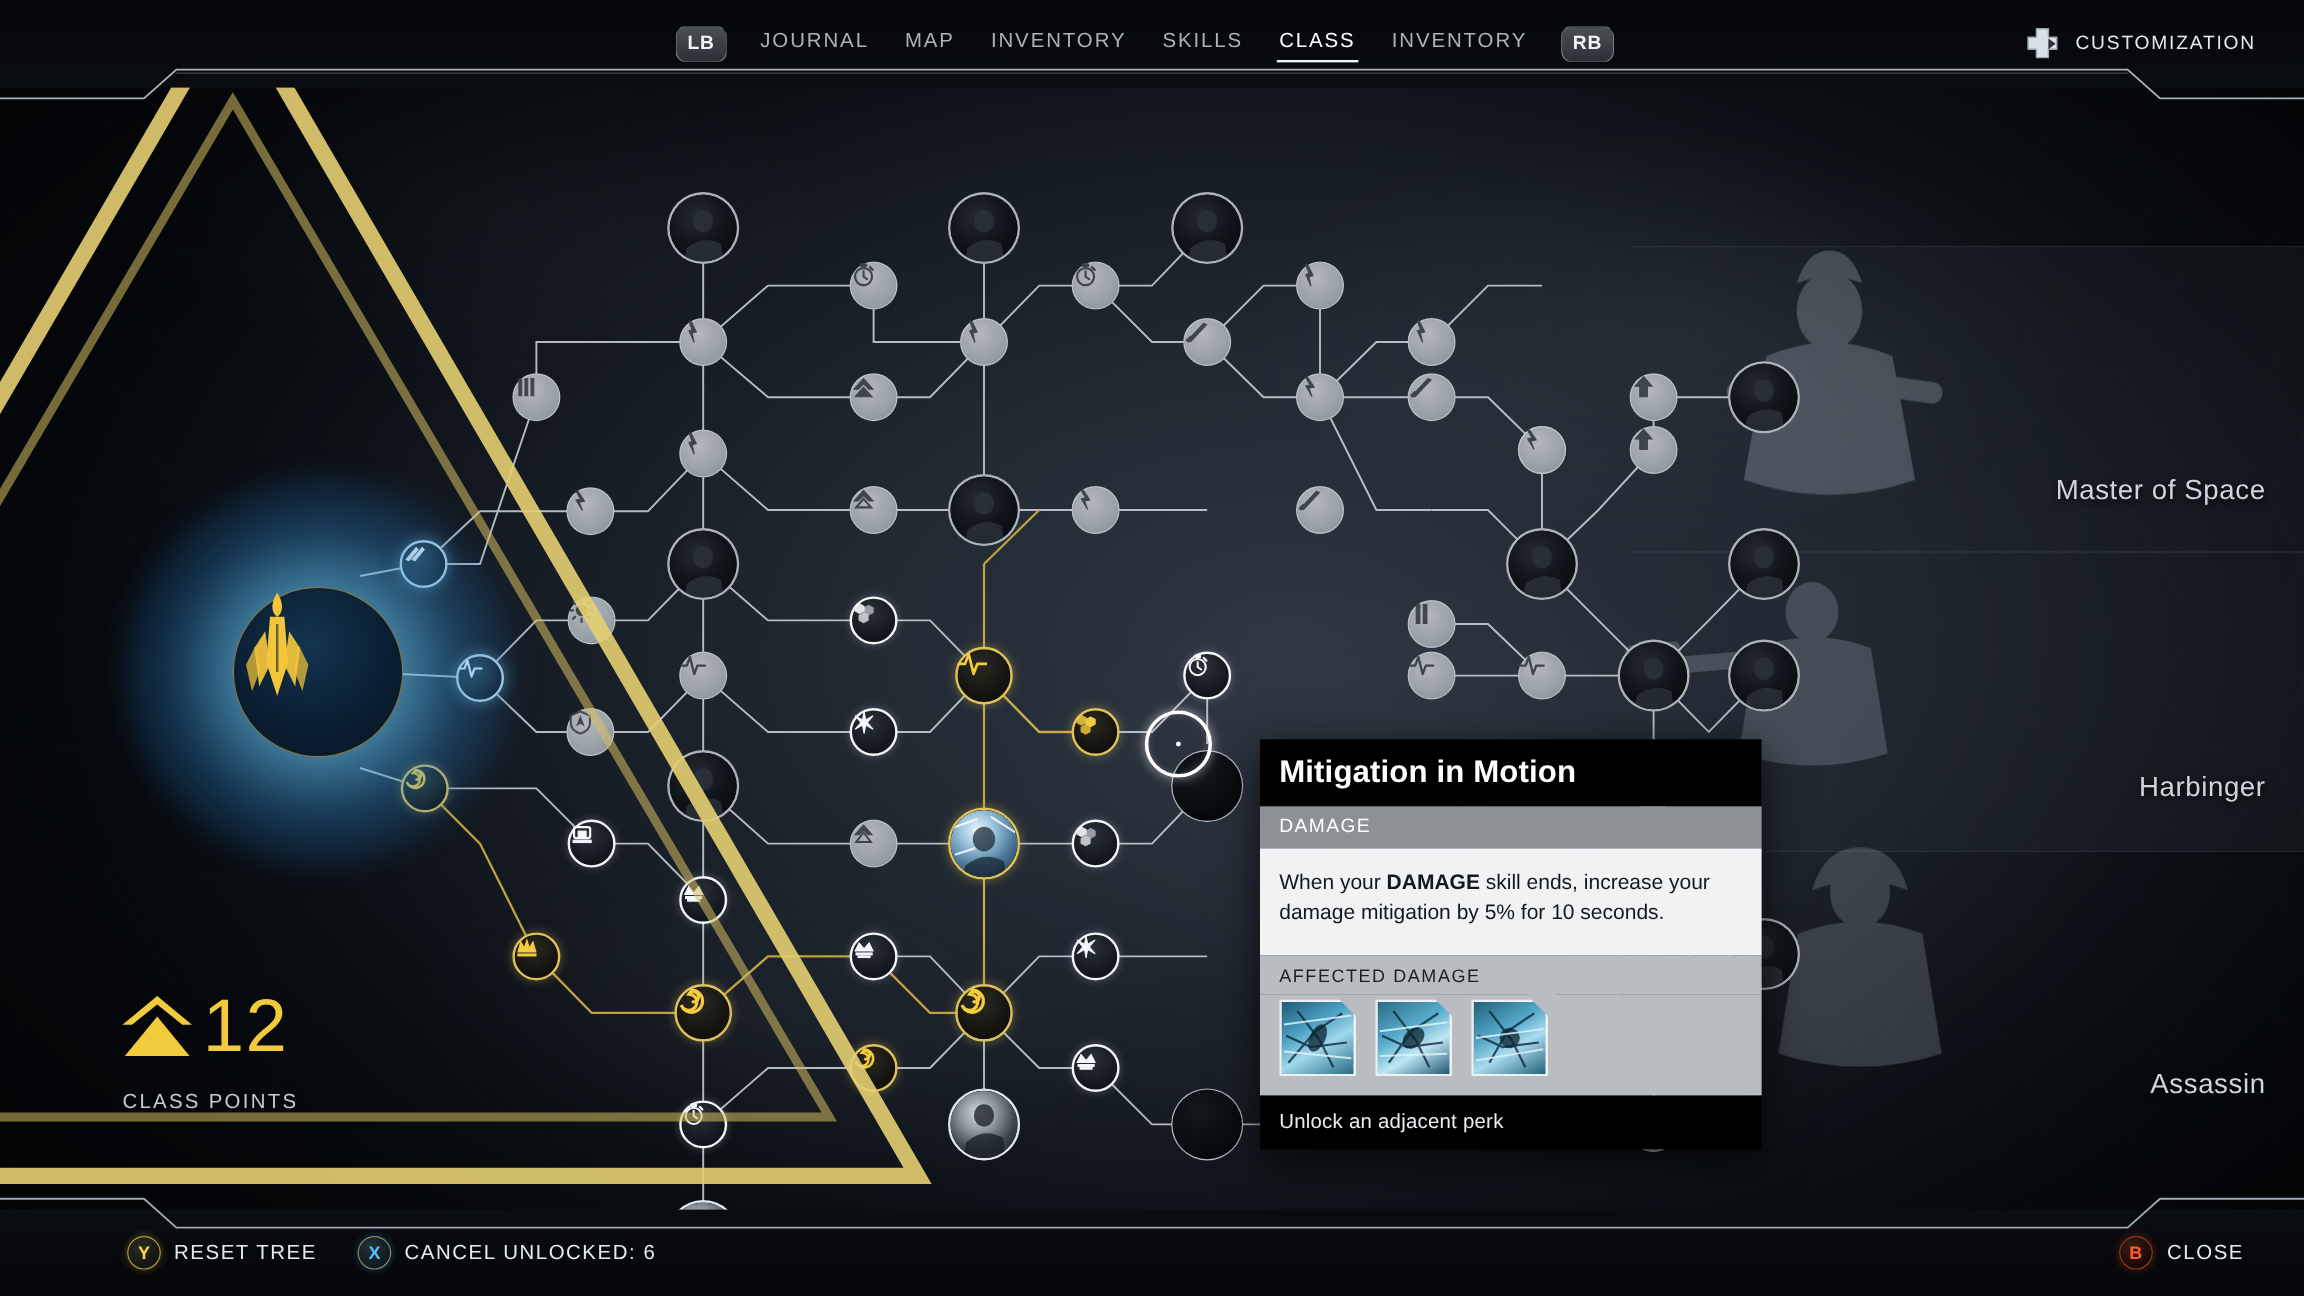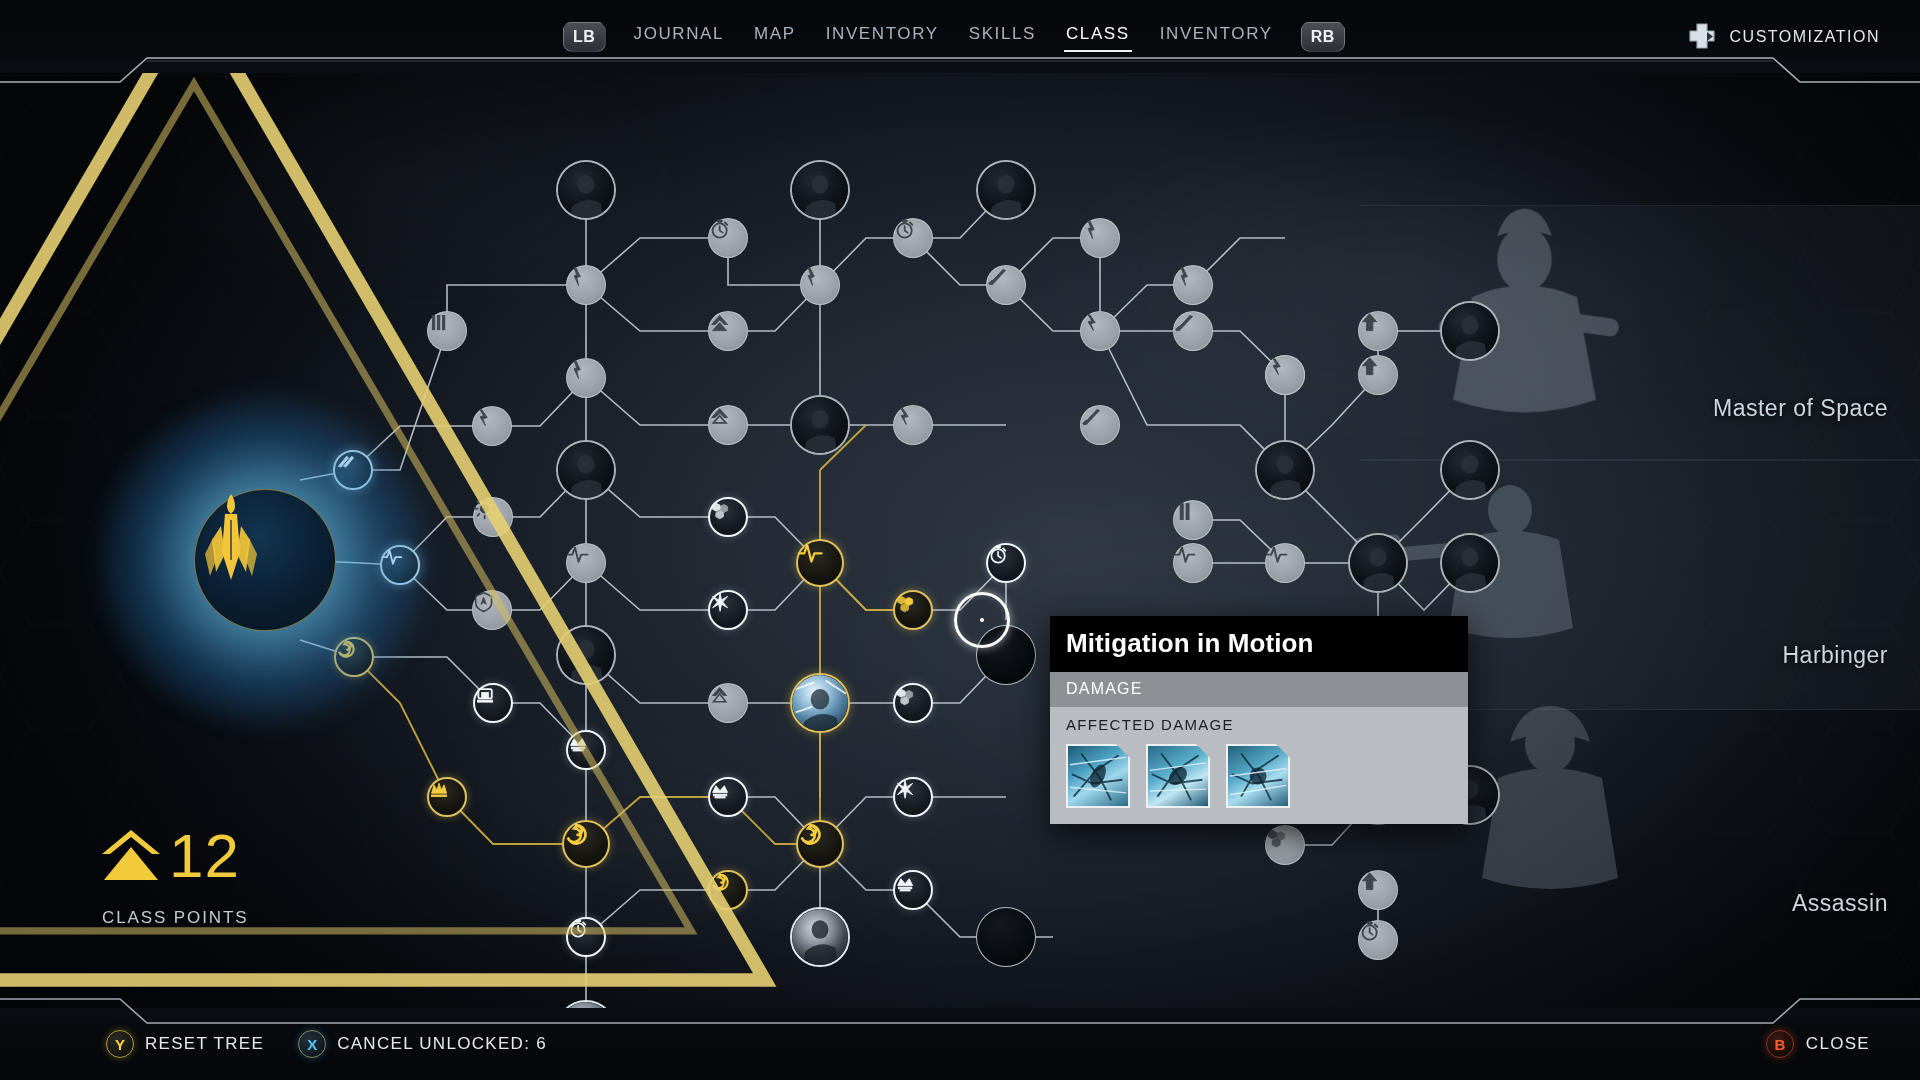--- a/index.html
+++ b/index.html
@@ -968,20 +968,21 @@
         <path d="M31 19 L58 52 L4 52 Z" fill="#f2cb3c"></path>
       </svg>
       <div class="cp-num">12</div>
     </div>
     <div class="cp-label">CLASS POINTS</div>
   </div>
 
   <div class="tooltip">
     <div class="tt-title">Mitigation in Motion</div>
     <div class="tt-sub">DAMAGE</div>
+    <div class="tt-body"><span>When your </span><b>DAMAGE</b><span> skill ends, increase your damage mitigation by 5% for 10 seconds.</span></div>
     <div class="tt-affected-hd">AFFECTED DAMAGE</div>
     <div class="tt-skills" id="tt-skills">
         <div class="skill-thumb" style="background: linear-gradient(150deg, rgb(31, 90, 116) 0%, rgb(74, 160, 194) 35%, rgb(159, 216, 236) 60%, rgb(42, 106, 134) 100%);">
           <svg viewBox="0 0 64 64" style="position:absolute;inset:0;width:100%;height:100%">
             <g stroke="#0e2a3a" stroke-width="2" fill="none" opacity=".8">
               <path d="M6 54 L30 26 L54 10"></path>
               <path d="M4 30 L26 40 L58 36"></path>
               <path d="M14 8 L34 34 L46 58"></path>
             </g>
             <g fill="#0b2431" opacity=".75">
@@ -1019,20 +1020,21 @@
             <g fill="#0b2431" opacity=".75">
               <ellipse cx="32" cy="32" rx="9" ry="9" transform="rotate(65 32 32)"></ellipse>
             </g>
             <g stroke="#dff1fa" stroke-width="1.6" fill="none" opacity=".85">
               <path d="M2 32 L62 24"></path>
               <path d="M2 52 L62 42"></path>
             </g>
           </svg>
         </div>
       </div>
+    <div class="tt-footer">Unlock an adjacent perk</div>
   </div>
 
   <div class="chrome-top"></div>
   <svg class="chrome-line" style="top:55px;left:0;width:1920px;height:36px;" viewBox="0 0 1920 36">
     <path d="M0 27 L120 27 L147 3 L1773 3 L1800 27 L1920 27" fill="none" stroke="#c5d0d9" stroke-width="1.6" opacity=".85"></path>
     <path d="M147 6 L1773 6" stroke="#8fa0ad" stroke-width="1" opacity=".4" fill="none"></path>
   </svg>
 
   <div class="header">
 

